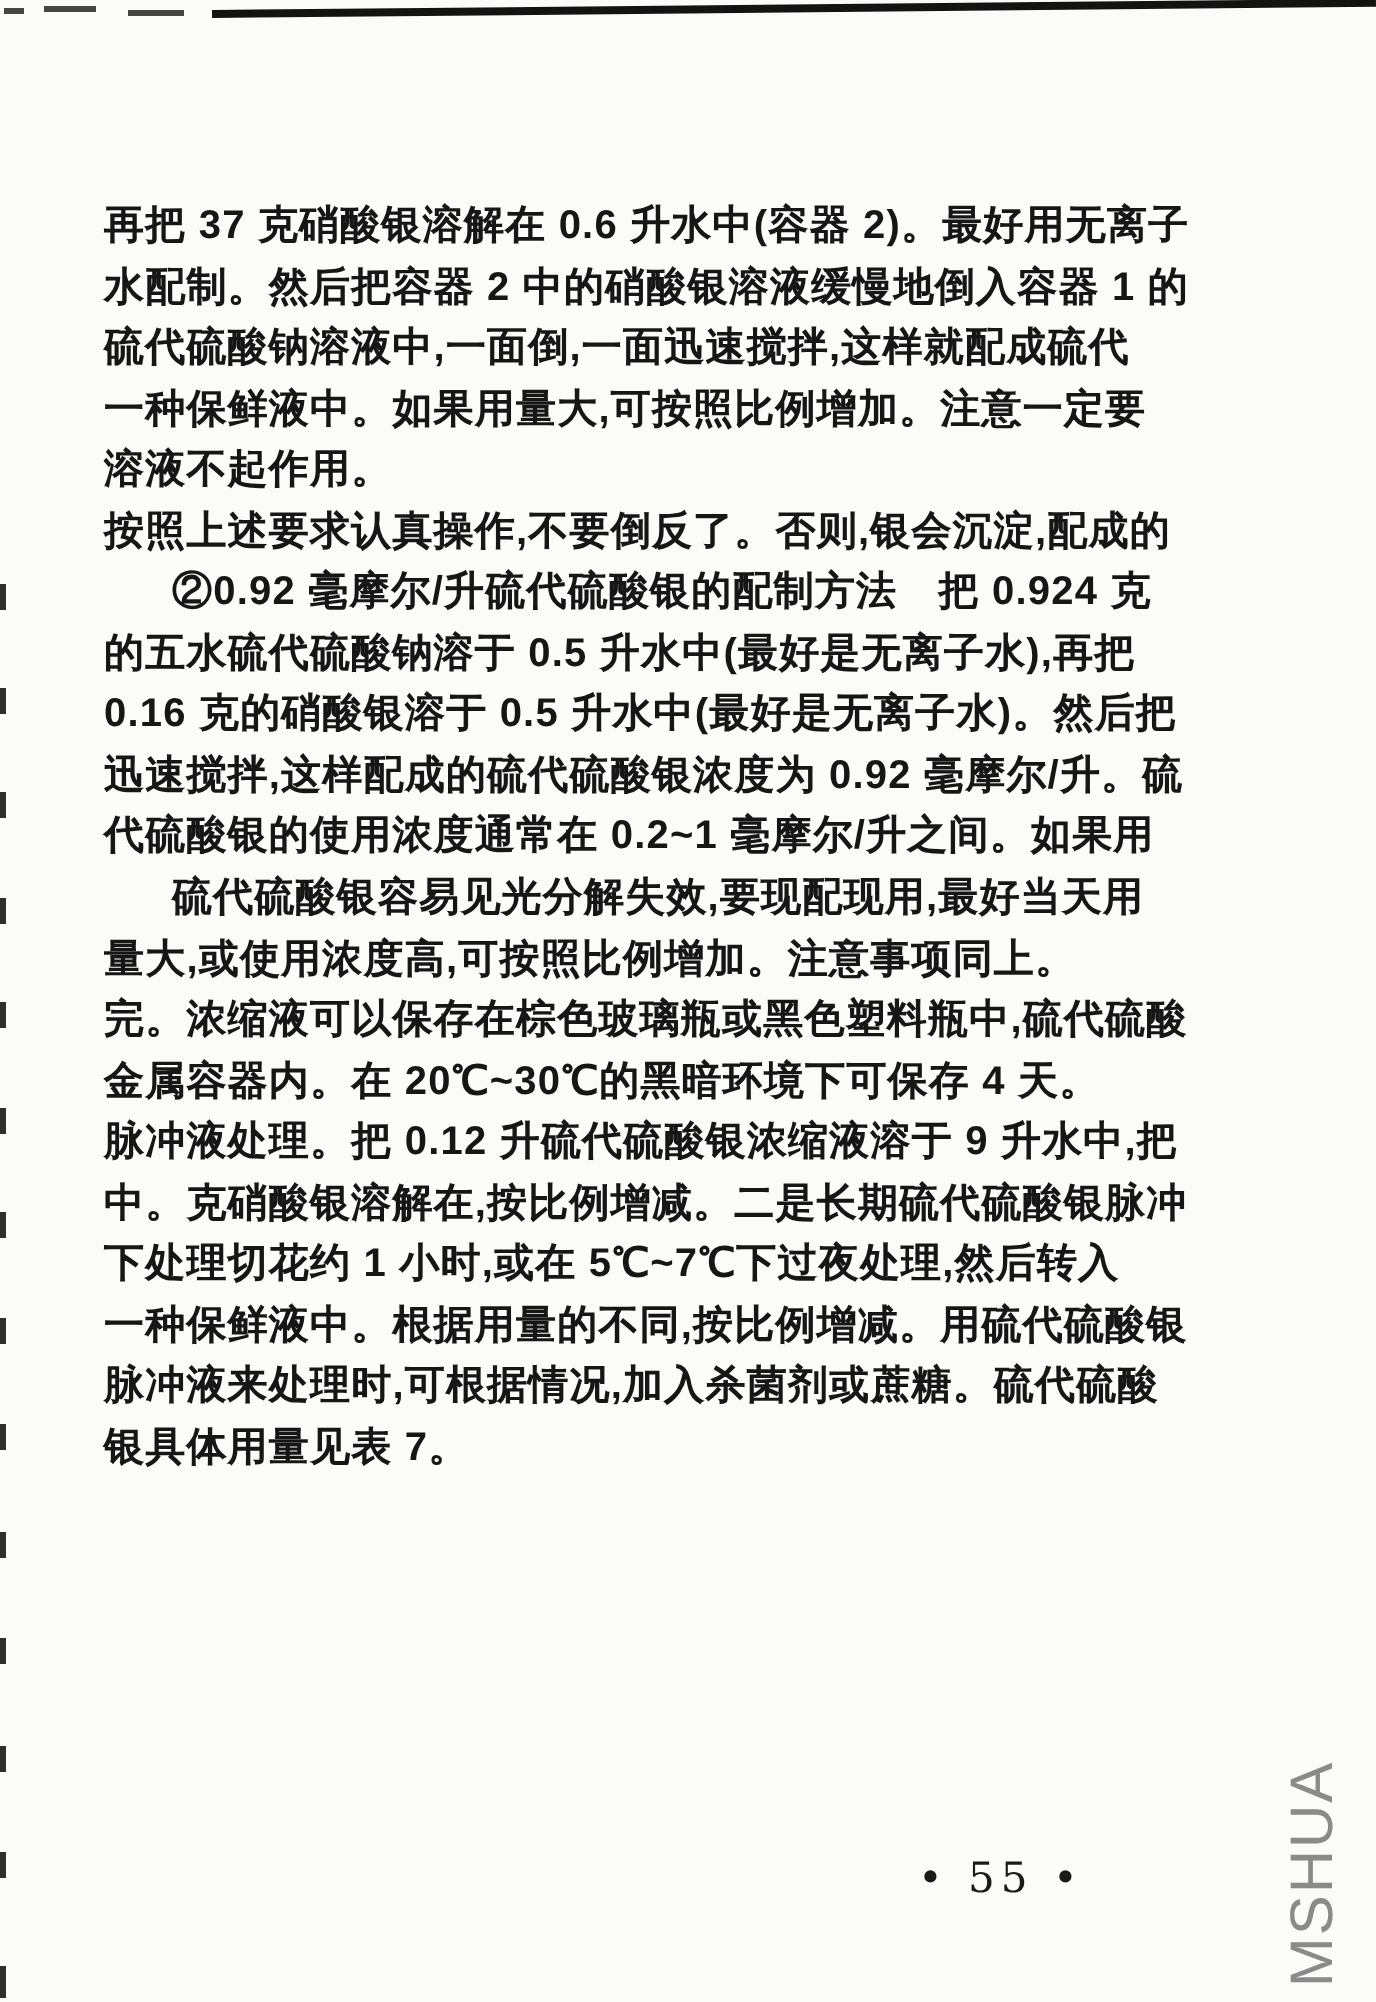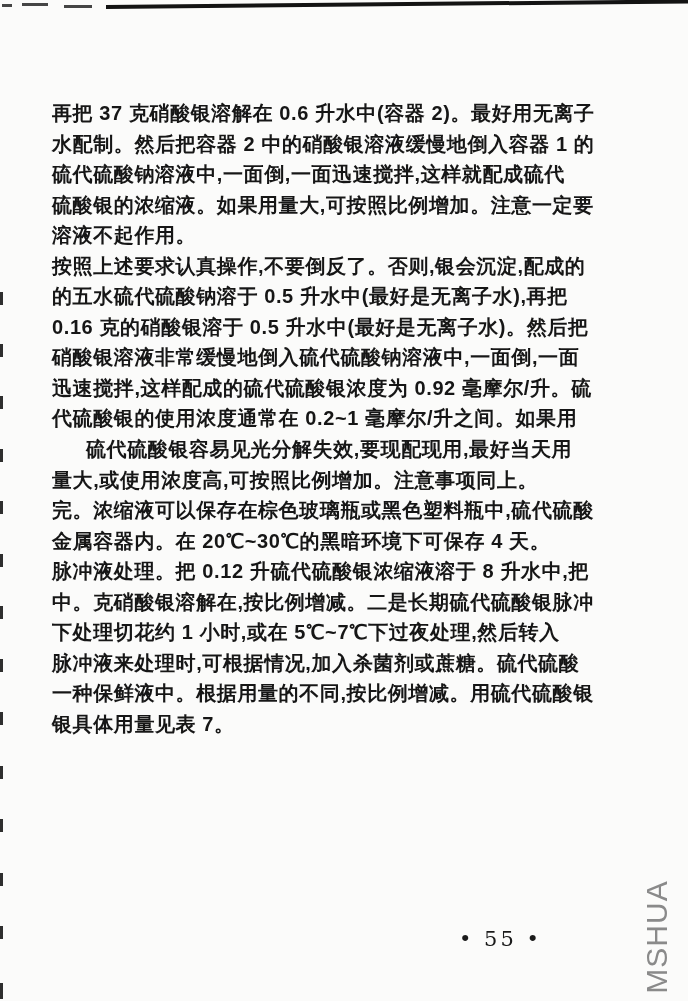--- a/index.html
+++ b/index.html
@@ -78,36 +78,36 @@
   <div class="edge-mark" style="top:766px"></div>
   <div class="edge-mark" style="top:819px"></div>
   <div class="edge-mark" style="top:873px"></div>
   <div class="edge-mark" style="top:926px"></div>
   <div class="edge-mark" style="top:983px;height:16px"></div>
 
   <div class="text-block">
       <div class="text-line">再把 37 克硝酸银溶解在 0.6 升水中(容器 2)。最好用无离子</div>
       <div class="text-line">水配制。然后把容器 2 中的硝酸银溶液缓慢地倒入容器 1 的</div>
       <div class="text-line">硫代硫酸钠溶液中,一面倒,一面迅速搅拌,这样就配成硫代</div>
-      <div class="text-line">硫酸银的浓缩液。如果用量大,可按照比例增加。注意一定要</div>
+      <div class="text-line">一种保鲜液中。如果用量大,可按照比例增加。注意一定要</div>
       <div class="text-line">溶液不起作用。</div>
       <div class="text-line">按照上述要求认真操作,不要倒反了。否则,银会沉淀,配成的</div>
+      <div class="text-line indent">②0.92 毫摩尔/升硫代硫酸银的配制方法　把 0.924 克</div>
       <div class="text-line">的五水硫代硫酸钠溶于 0.5 升水中(最好是无离子水),再把</div>
       <div class="text-line">0.16 克的硝酸银溶于 0.5 升水中(最好是无离子水)。然后把</div>
-      <div class="text-line">硝酸银溶液非常缓慢地倒入硫代硫酸钠溶液中,一面倒,一面</div>
       <div class="text-line">迅速搅拌,这样配成的硫代硫酸银浓度为 0.92 毫摩尔/升。硫</div>
       <div class="text-line">代硫酸银的使用浓度通常在 0.2~1 毫摩尔/升之间。如果用</div>
       <div class="text-line indent">硫代硫酸银容易见光分解失效,要现配现用,最好当天用</div>
       <div class="text-line">量大,或使用浓度高,可按照比例增加。注意事项同上。</div>
       <div class="text-line">完。浓缩液可以保存在棕色玻璃瓶或黑色塑料瓶中,硫代硫酸</div>
       <div class="text-line">金属容器内。在 20℃~30℃的黑暗环境下可保存 4 天。</div>
-      <div class="text-line">脉冲液处理。把 0.12 升硫代硫酸银浓缩液溶于 8 升水中,把</div>
+      <div class="text-line">脉冲液处理。把 0.12 升硫代硫酸银浓缩液溶于 9 升水中,把</div>
       <div class="text-line">中。克硝酸银溶解在,按比例增减。二是长期硫代硫酸银脉冲</div>
       <div class="text-line">下处理切花约 1 小时,或在 5℃~7℃下过夜处理,然后转入</div>
+      <div class="text-line">一种保鲜液中。根据用量的不同,按比例增减。用硫代硫酸银</div>
       <div class="text-line">脉冲液来处理时,可根据情况,加入杀菌剂或蔗糖。硫代硫酸</div>
-      <div class="text-line">一种保鲜液中。根据用量的不同,按比例增减。用硫代硫酸银</div>
       <div class="text-line">银具体用量见表 7。</div>
     </div>
 
   <div class="page-number">• 55 •</div>
   <div class="watermark">MSHUA</div>
 
 </div>
 
 </body></html>

